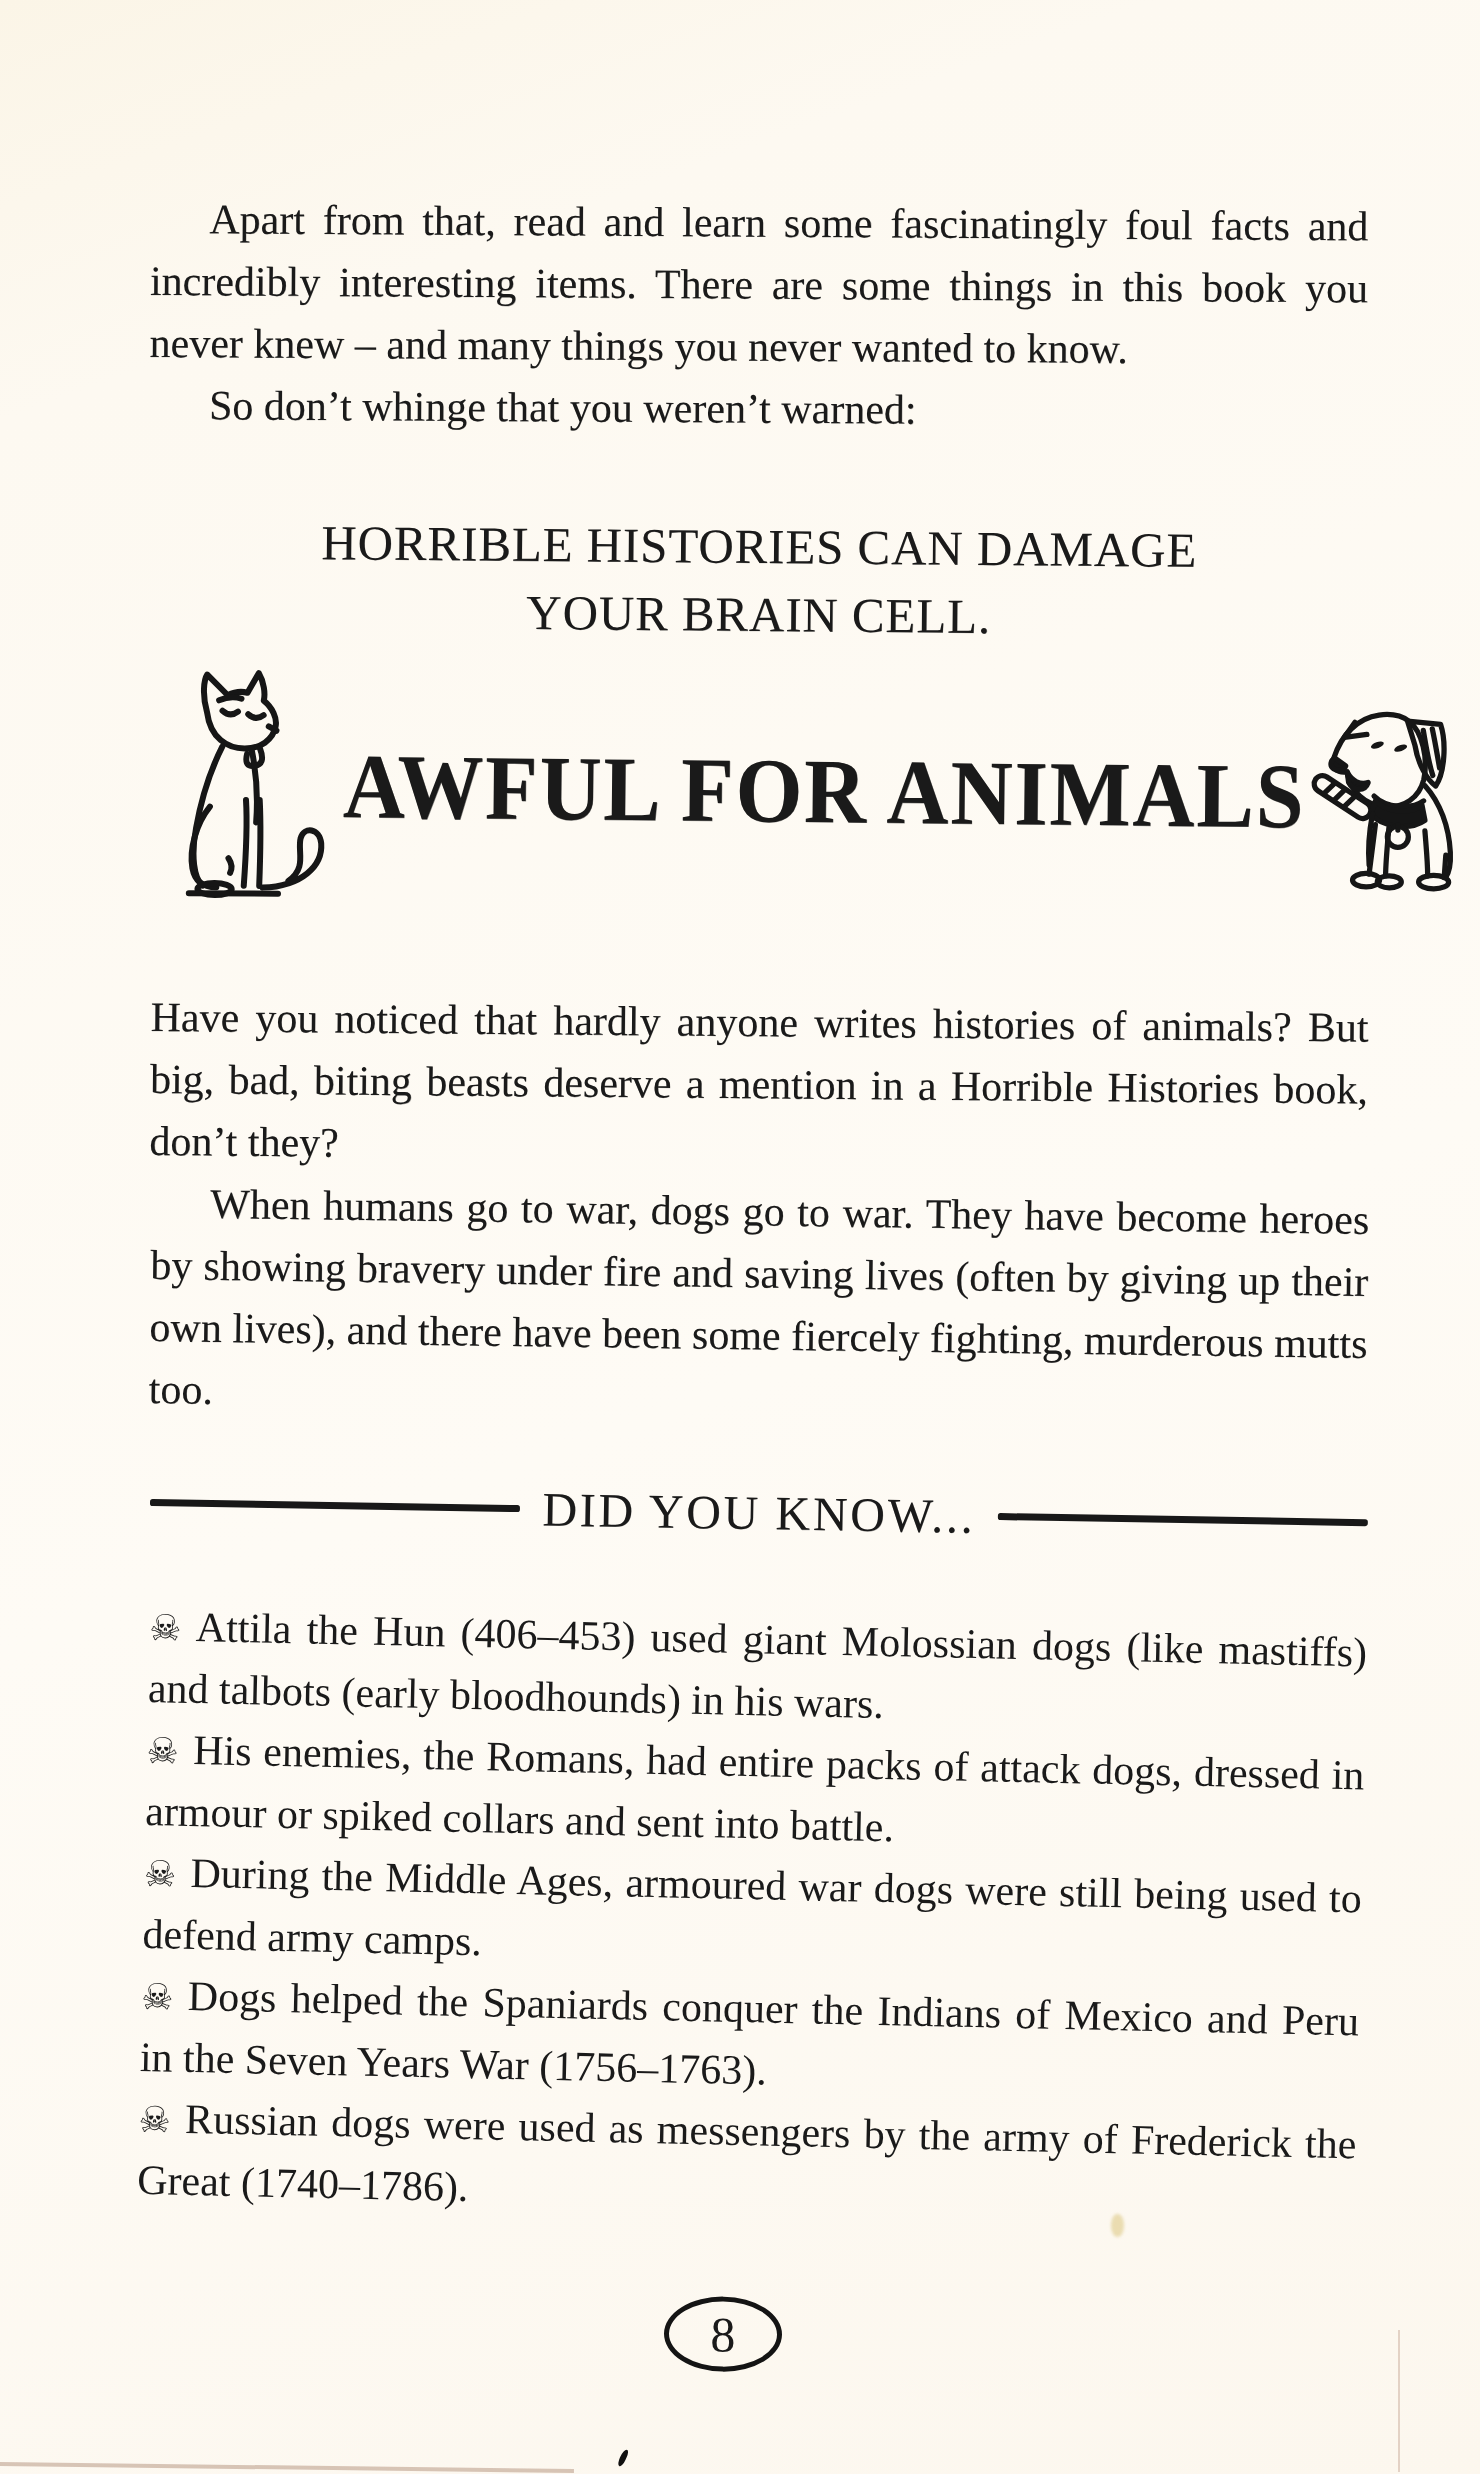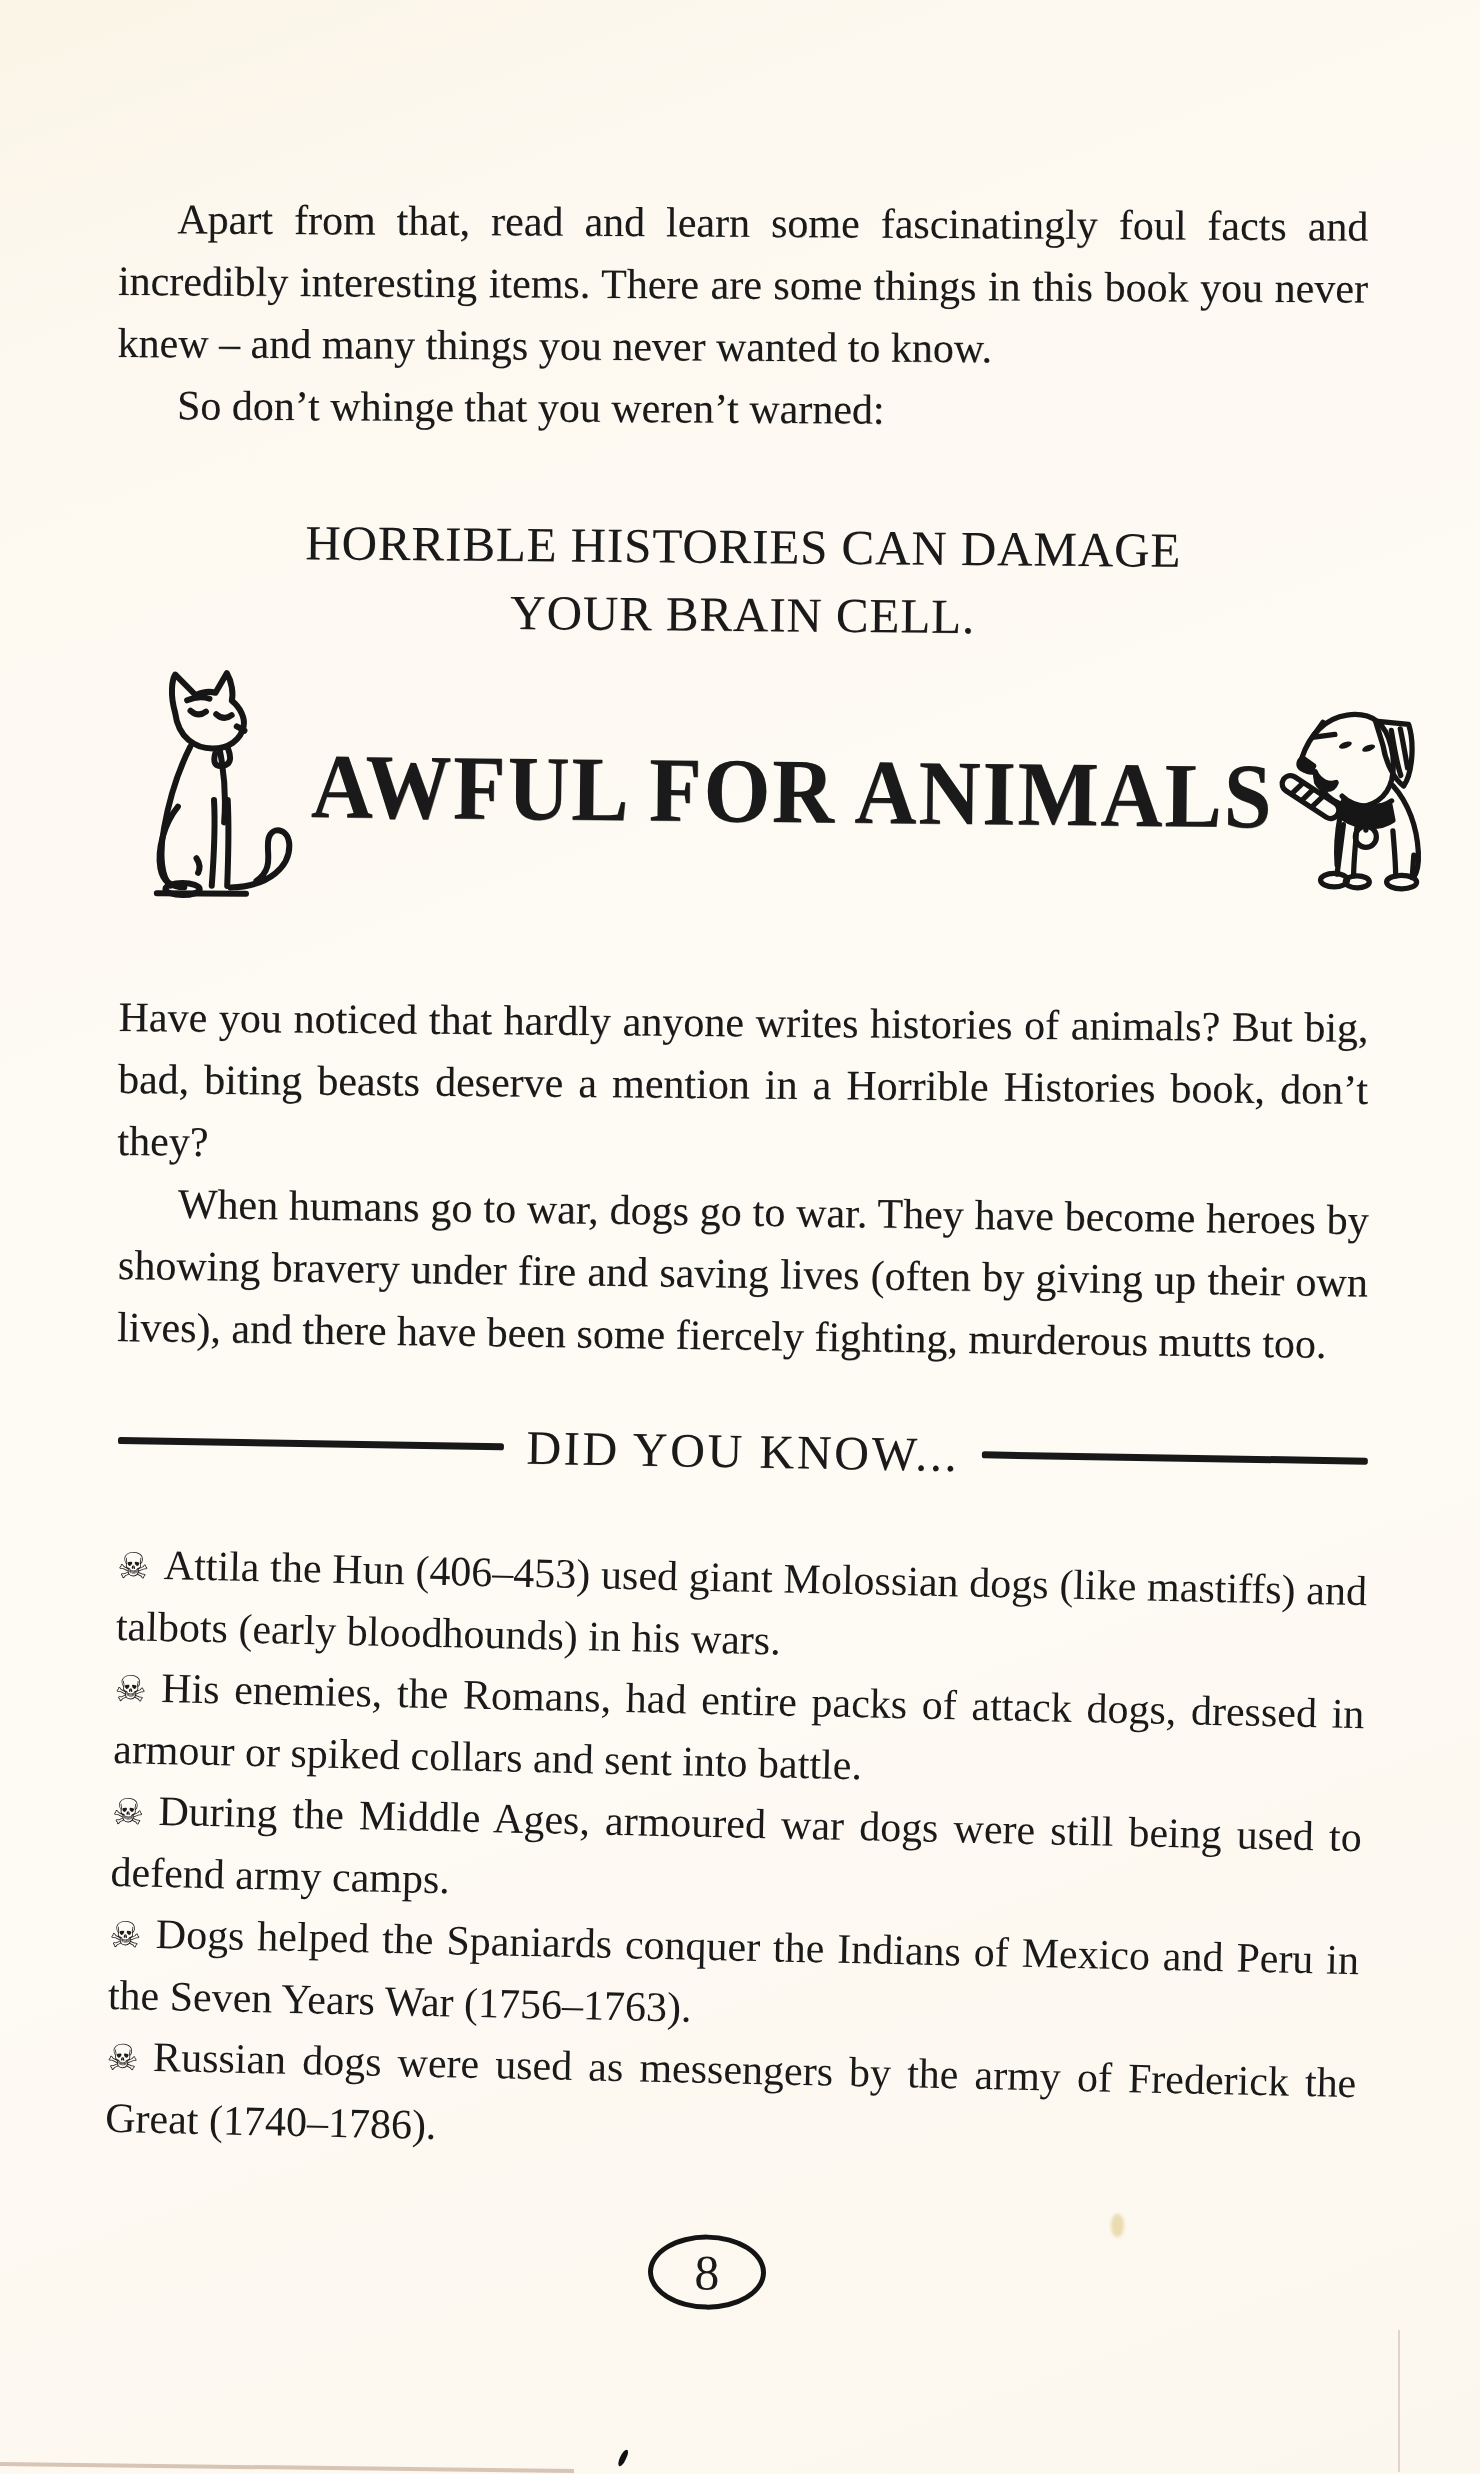--- a/index.html
+++ b/index.html
@@ -8,21 +8,21 @@
     background:#e8e4da;
     font-family:"Liberation Serif", serif;
   }
   .page {
     position:relative;
     width:1481px; height:2475px;
     overflow:hidden;
     color:#1a1a1a;
     background:linear-gradient(160deg,#fbf5e7 0%,#fdf9f1 14%,#fefbf5 55%,#fcf7ee 100%);
   }
-  .content { padding:188px 113px 0 118px; }
+  .content { padding:188px 113px 0 118px;margin-left:32px; }
 
   .body-text {
     font-size:42px; line-height:62px;
     text-align:justify;
     margin:0;
     text-shadow:0.3px 0.3px 0 rgba(25,25,25,.35);
   }
   .indent { text-indent:59px; }
 
   .intro        { transform:rotate(0.35deg); transform-origin:0 50%; }

